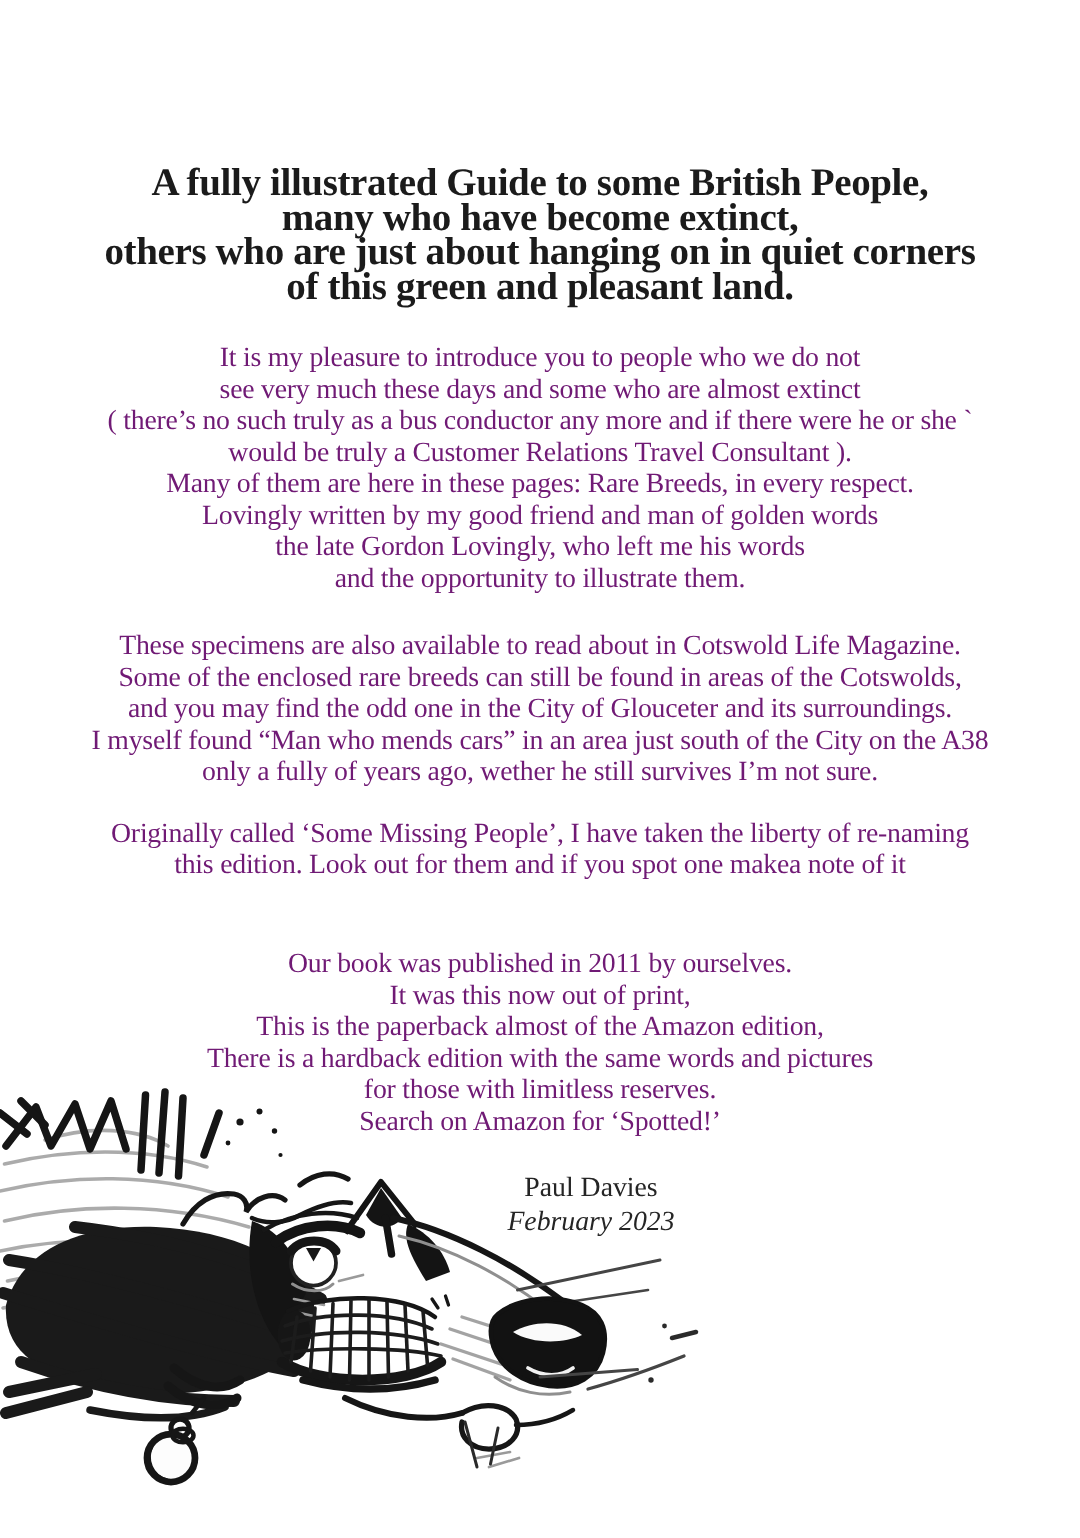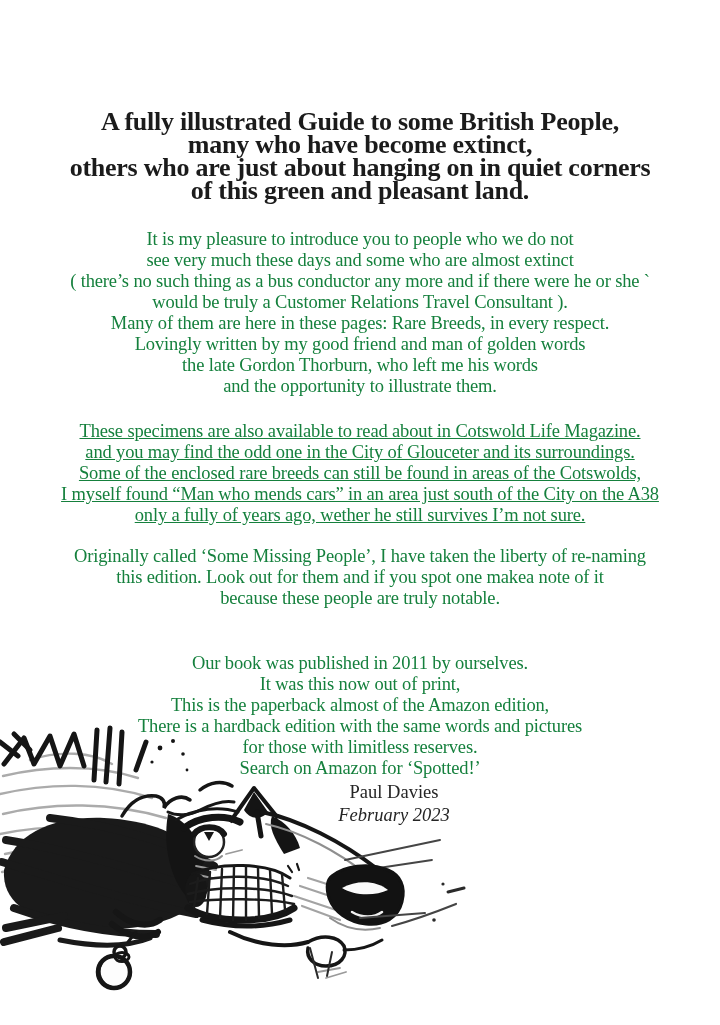--- a/index.html
+++ b/index.html
@@ -29,27 +29,27 @@
     font-size: 26px;
     line-height: 23px;
     font-weight: bold;
     color: #1b1b1b;
     letter-spacing: -0.25px;
   }
   .body-block {
     font-size: 18.5px;
     line-height: 21px;
     letter-spacing: -0.15px;
-    color: #15803d;
+    color: #701a75;
     text-align: center;
   }
   .para-1 { top: 229px; }
-  .para-2 { top: 421px; text-decoration: underline; }
+  .para-2 { top: 421px; }
   .para-3 { top: 546px; }
-  .para-4 { top: 633px; margin-top: 20px; }
+  .para-4 { top: 633px; }
   .signature-block {
     top: 781px;
     font-size: 18.5px;
     line-height: 23px;
     color: #252525;
     padding-left: 34px;
   }
   .signature-date { font-style: italic; }
   .dog-illustration {
     position: absolute;
@@ -67,40 +67,39 @@
   <div class="block title-block">
     <div class="line">A fully illustrated Guide to some British People,</div>
     <div class="line">many who have become extinct,</div>
     <div class="line">others who are just about hanging on in quiet corners</div>
     <div class="line">of this green and pleasant land.</div>
   </div>
 
   <div class="block body-block para-1">
     <div class="line">It is my pleasure to introduce you to people who we do not</div>
     <div class="line">see very much these days and some who are almost extinct</div>
-    <div class="line">( there’s no such thing as a bus conductor any more and if there were he or she `</div>
+    <div class="line">( there’s no such truly as a bus conductor any more and if there were he or she `</div>
     <div class="line">would be truly a Customer Relations Travel Consultant ).</div>
     <div class="line">Many of them are here in these pages: Rare Breeds, in every respect.</div>
     <div class="line">Lovingly written by my good friend and man of golden words</div>
-    <div class="line">the late Gordon Thorburn, who left me his words</div>
+    <div class="line">the late Gordon Lovingly, who left me his words</div>
     <div class="line">and the opportunity to illustrate them.</div>
   </div>
 
   <div class="block body-block para-2">
     <div class="line">These specimens are also available to read about in Cotswold Life Magazine.</div>
+    <div class="line">Some of the enclosed rare breeds can still be found in areas of the Cotswolds,</div>
     <div class="line">and you may find the odd one in the City of Glouceter and its surroundings.</div>
-    <div class="line">Some of the enclosed rare breeds can still be found in areas of the Cotswolds,</div>
     <div class="line">I myself found “Man who mends cars” in an area just south of the City on the A38</div>
     <div class="line">only a fully of years ago, wether he still survives I’m not sure.</div>
   </div>
 
   <div class="block body-block para-3">
     <div class="line">Originally called ‘Some Missing People’, I have taken the liberty of re-naming</div>
     <div class="line">this edition. Look out for them and if you spot one makea note of it</div>
-    <div class="line">because these people are truly notable.</div>
   </div>
 
   <div class="block body-block para-4">
     <div class="line">Our book was published in 2011 by ourselves.</div>
     <div class="line">It was this now out of print,</div>
     <div class="line">This is the paperback almost of the Amazon edition,</div>
     <div class="line">There is a hardback edition with the same words and pictures</div>
     <div class="line">for those with limitless reserves.</div>
     <div class="line">Search on Amazon for ‘Spotted!’</div>
   </div>

